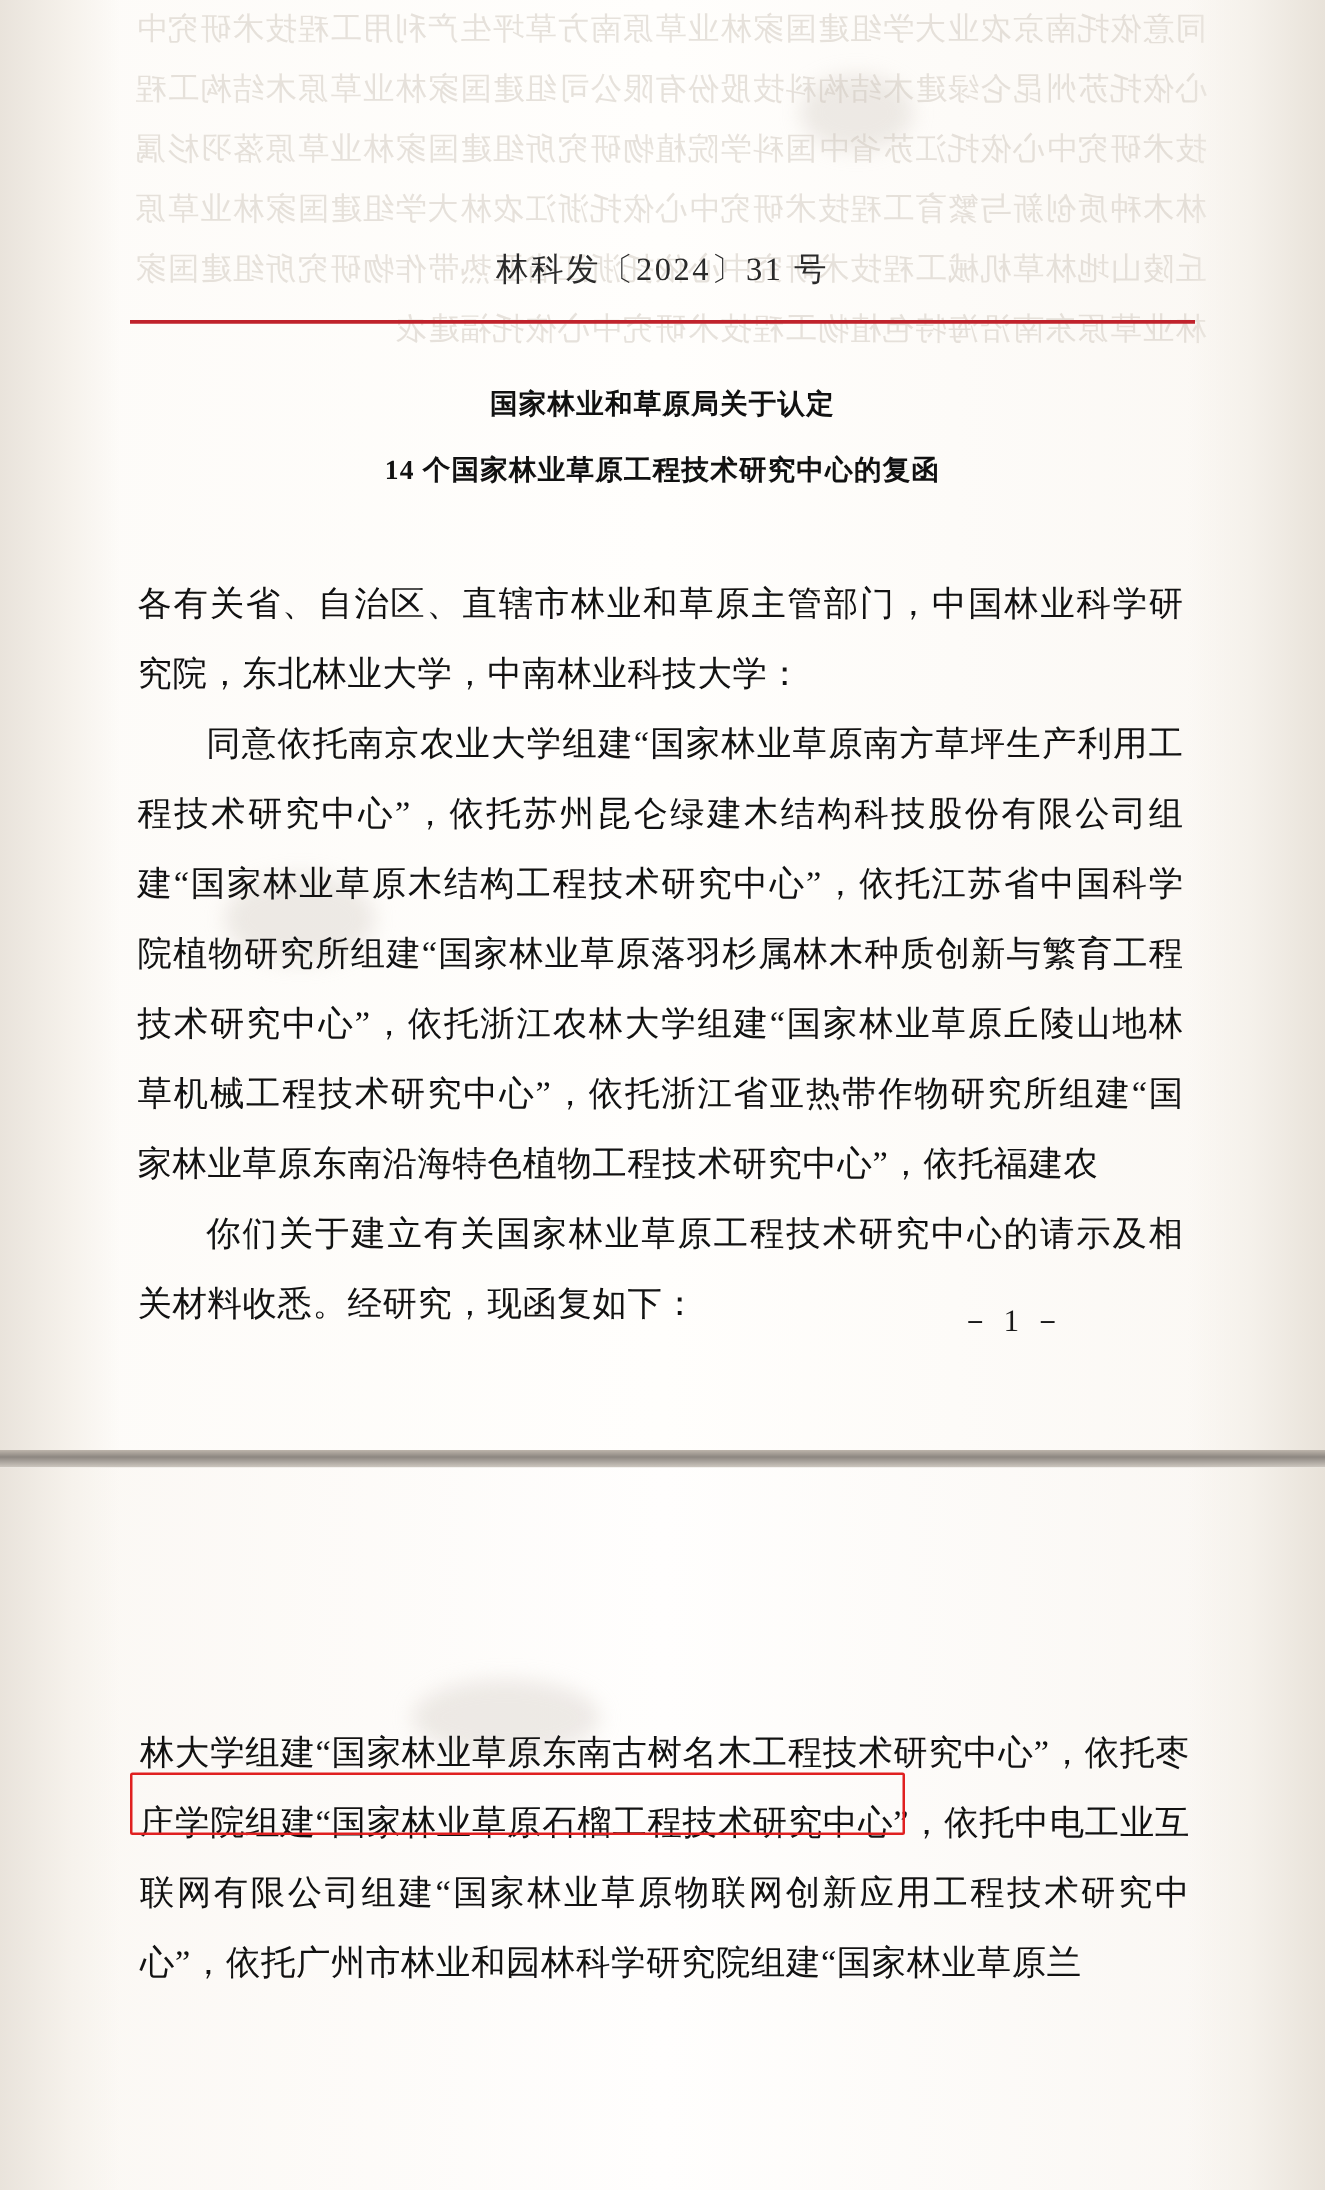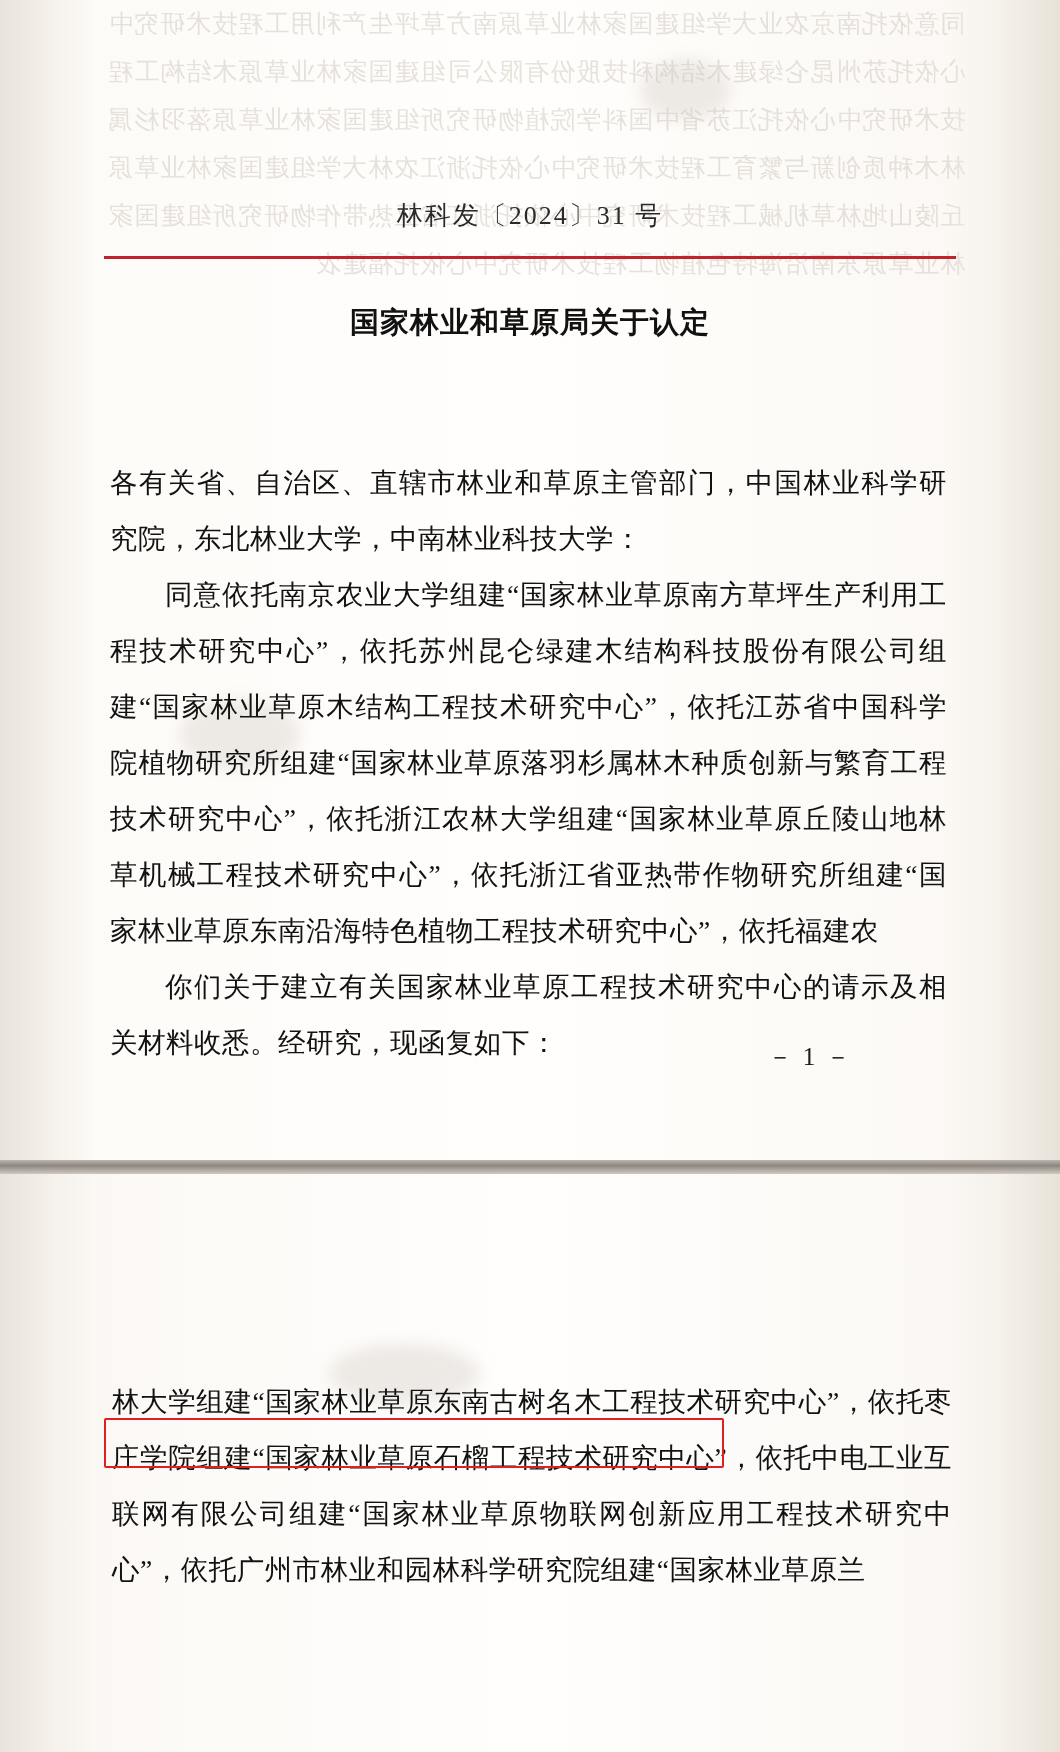--- a/index.html
+++ b/index.html
@@ -89,21 +89,21 @@
     height: 3px;
     background: #c0232c;
   }
 
   .subject {
     position: absolute;
     top: 296px;
     left: 130px;
     right: 130px;
     text-align: center;
-    font-size: 29px;
+    font-size: 22px;
     font-weight: bold;
     line-height: 53px;
     color: #111;
     letter-spacing: 1px;
   }
 
   .body-text {
     position: absolute;
     top: 455px;
     left: 110px;
@@ -193,20 +193,21 @@
   <div class="smudge" style="left:640px;top:60px;width:90px;height:60px;"></div>
   <div class="smudge" style="left:180px;top:700px;width:120px;height:70px;"></div>
 
 
   <div class="doc-number">林科发〔2024〕31 号</div>
 
   <div class="red-rule"></div>
 
   <div class="subject">
     <div>国家林业和草原局关于认定</div>
+    <div>14 个国家林业草原工程技术研究中心的复函</div>
   </div>
 
   <div class="body-text">
     <p>各有关省、自治区、直辖市林业和草原主管部门，中国林业科学研究院，东北林业大学，中南林业科技大学：</p>
     <p class="indent">同意依托南京农业大学组建“国家林业草原南方草坪生产利用工程技术研究中心”，依托苏州昆仑绿建木结构科技股份有限公司组建“国家林业草原木结构工程技术研究中心”，依托江苏省中国科学院植物研究所组建“国家林业草原落羽杉属林木种质创新与繁育工程技术研究中心”，依托浙江农林大学组建“国家林业草原丘陵山地林草机械工程技术研究中心”，依托浙江省亚热带作物研究所组建“国家林业草原东南沿海特色植物工程技术研究中心”，依托福建农</p>
     <p class="indent">你们关于建立有关国家林业草原工程技术研究中心的请示及相关材料收悉。经研究，现函复如下：</p>
   </div>
 
   <div class="page-num">－ 1 －</div>
 </div>

